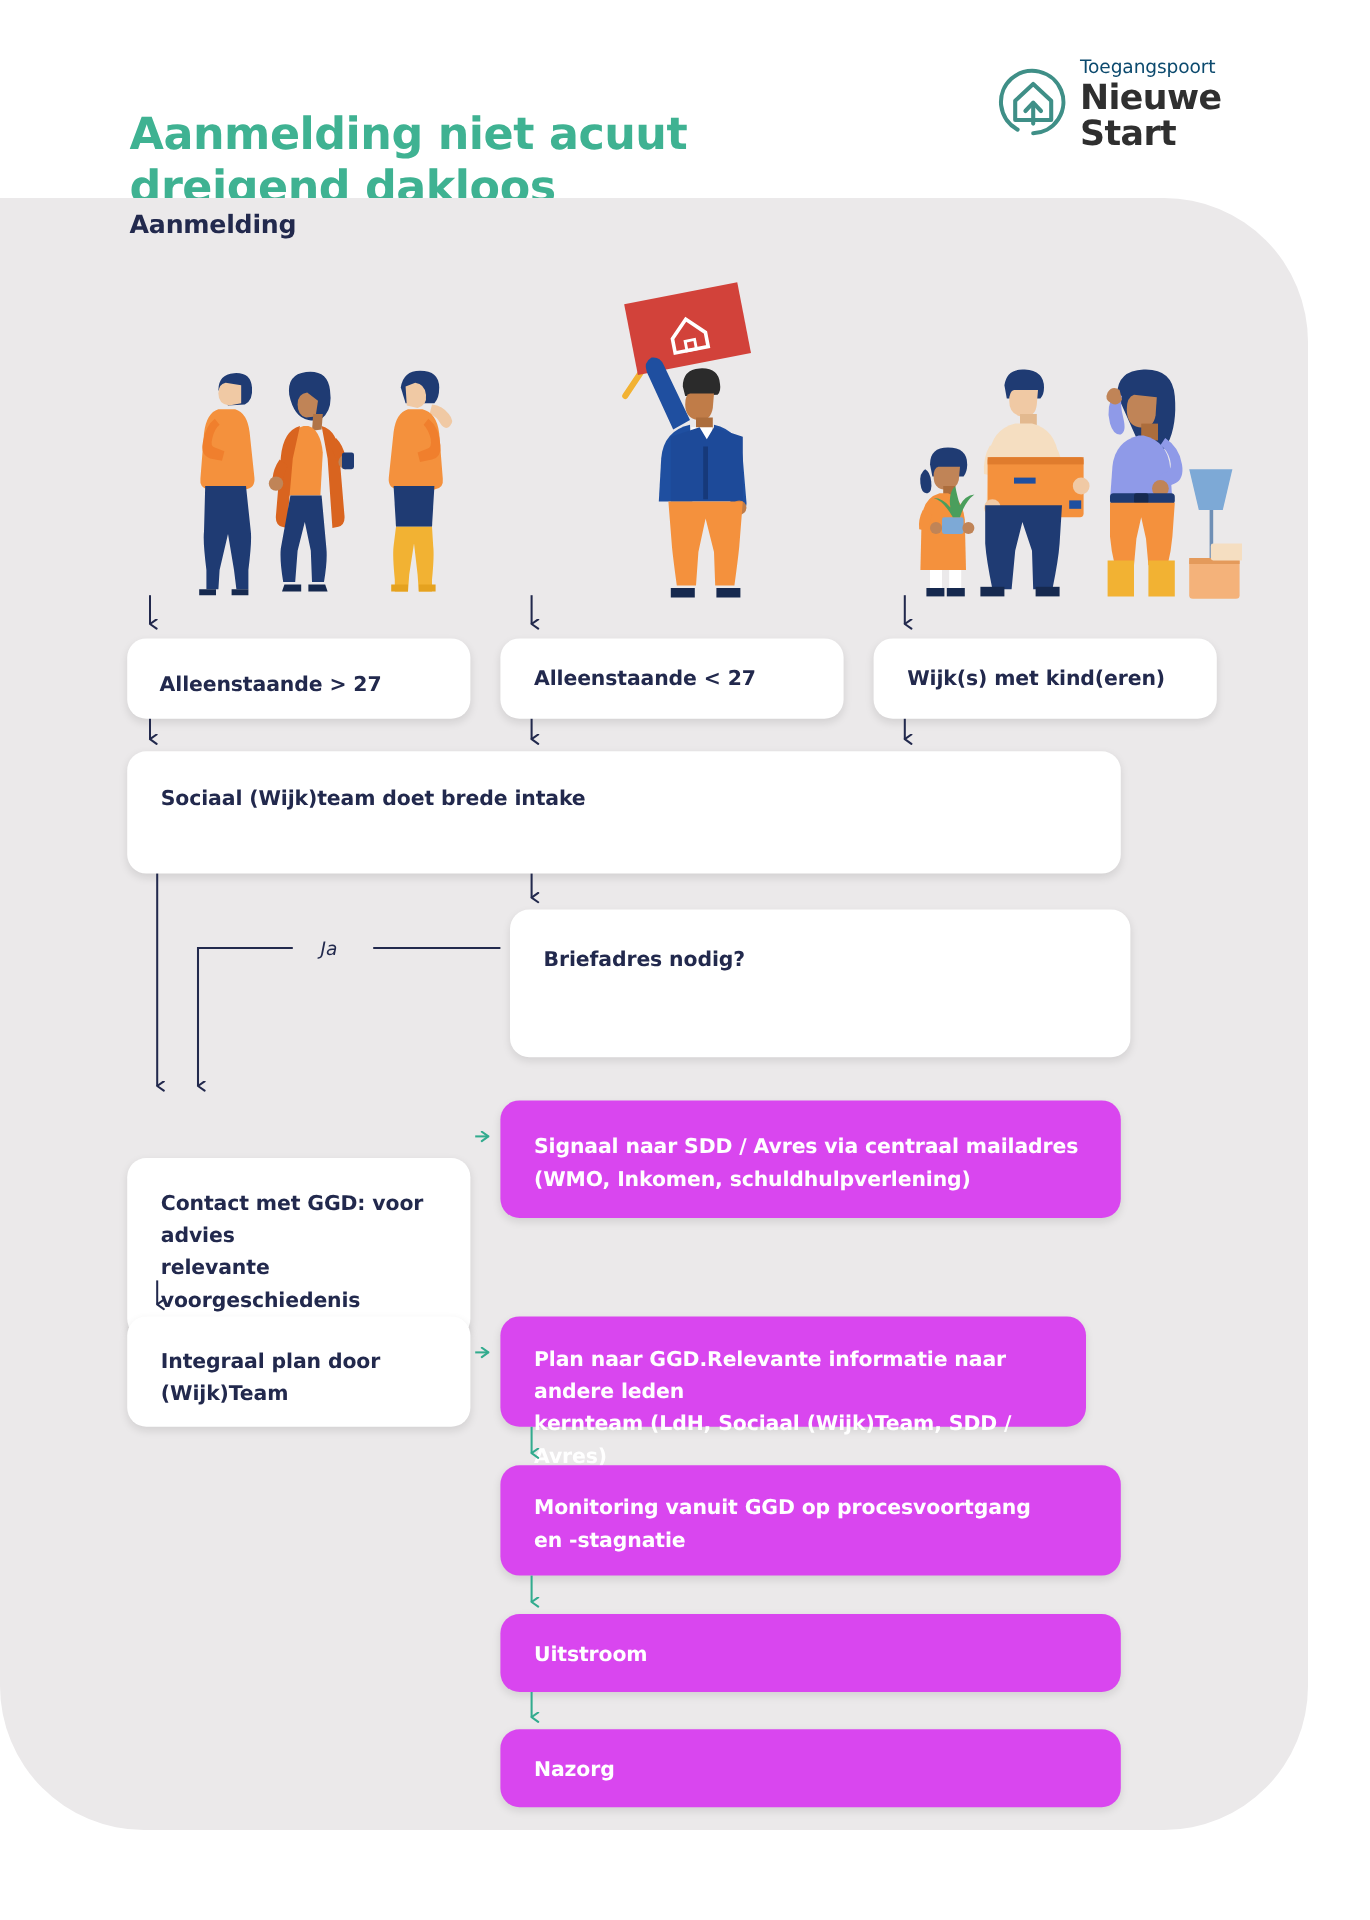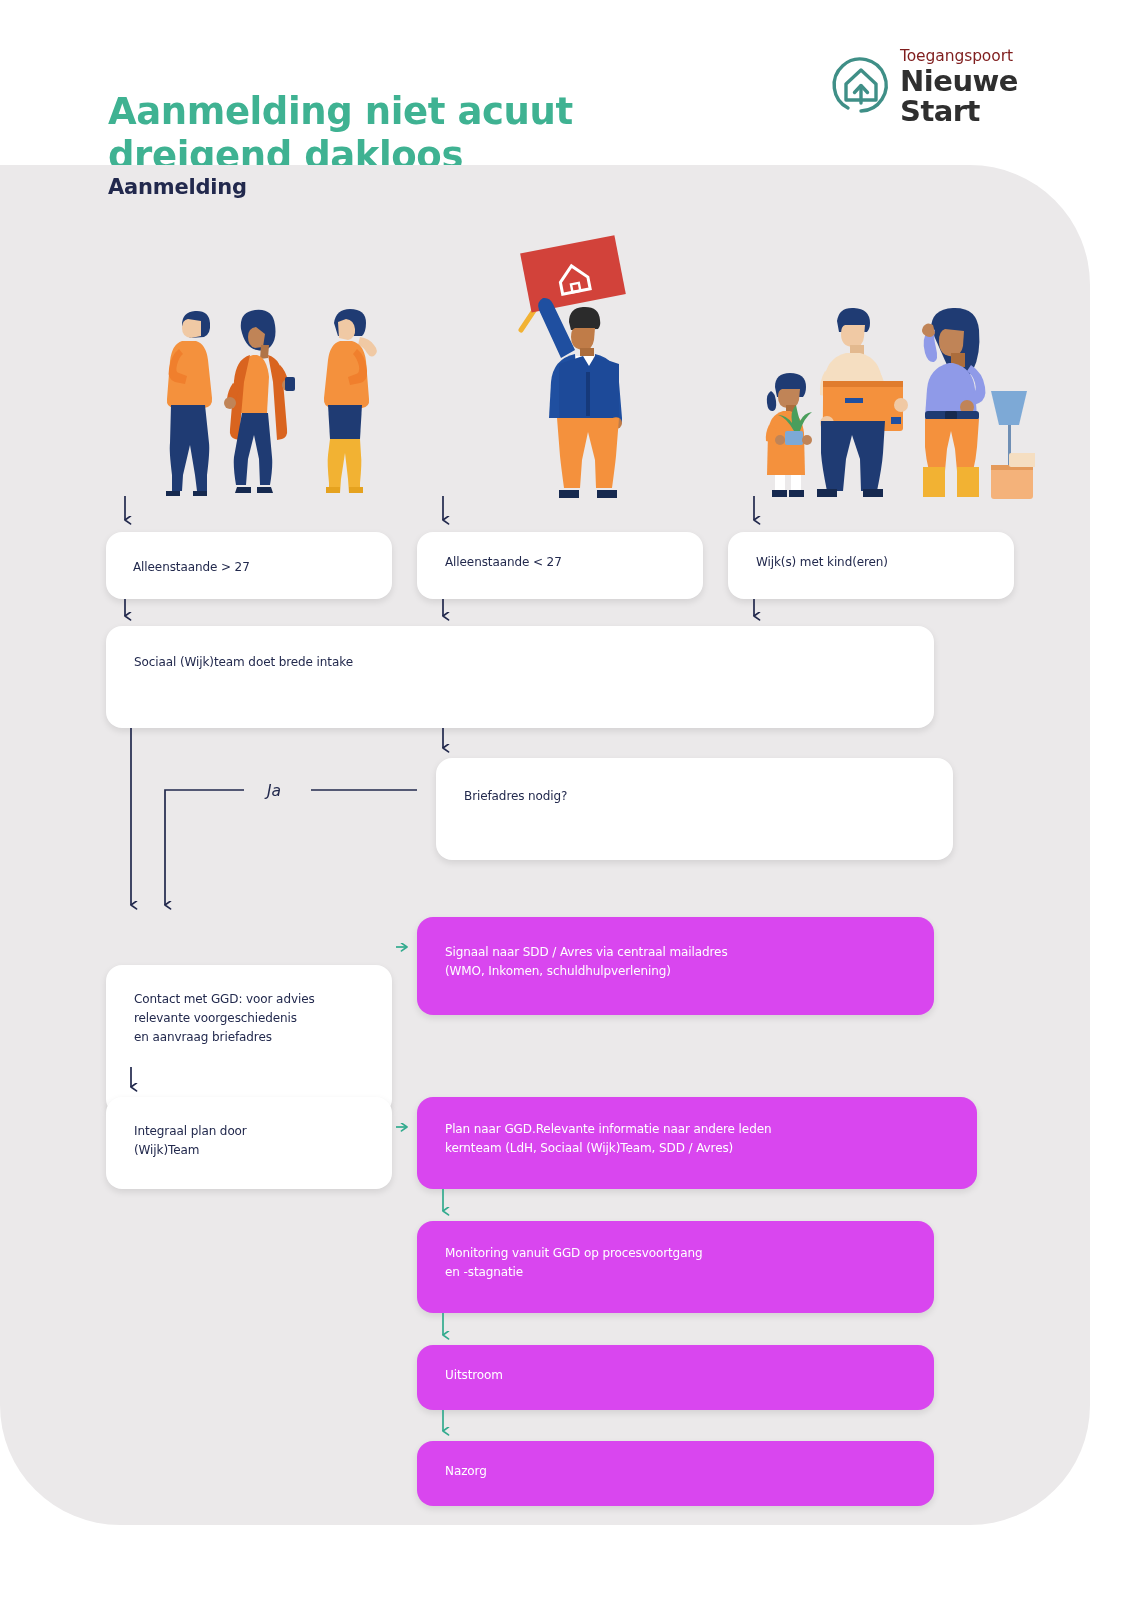--- a/index.html
+++ b/index.html
@@ -44,21 +44,21 @@
     left: 0; top: 3px;
     width: 66px; height: 66px;
   }
   #logo-text {
     position: absolute;
     left: 72px; top: 0px;
     width: 130px;
   }
   #logo-top {
     font-size: 15.5px;
-    color: #7f1d1d;
+    color: #0c4a6e;
     line-height: 1.1;
     letter-spacing: -0.1px;
   }
   #logo-main {
     font-size: 29px;
     font-weight: bold;
     color: #2f2f2f;
     line-height: 1.04;
     letter-spacing: -0.5px;
     margin-top: 1px;
@@ -98,24 +98,25 @@
     background: #ffffff;
     box-shadow: 0 3px 7px rgba(0,0,0,0.10);
     color: #22294d;
   }
   .node.green {
     background: #d946ef;
     box-shadow: 0 3px 7px rgba(0,0,0,0.10);
     color: #ffffff;
   }
   .node .txt {
-    font-size: 12px;
+    font-size: 17px;
     line-height: 1.58;
     white-space: pre-line;
     letter-spacing: -0.1px;
+    font-weight: bold;
   }
   .node.white .txt { color: #22294d; }
   .node.green .txt { color: #ffffff; }
 
   
   .pad-a { padding: 26px 22px 0 27px; }
 
   
   #connectors {
     position: absolute;
@@ -295,42 +296,42 @@
   <span class="txt">Alleenstaande &lt; 27</span>
 </div>
 <div class="node white" style="left:728px; top:532px; width:286px; height:67px; padding:21px 22px 0 28px;">
   <span class="txt">Wijk(s) met kind(eren)</span>
 </div>
 
 <div class="node white" style="left:106px; top:626px; width:828px; height:102px; padding:27px 22px 0 28px;">
   <span class="txt">Sociaal (Wijk)team doet brede intake</span>
 </div>
 
-<div class="node white" style="left:436px; top:758px; width:517px; height:102px; padding:29px 22px 0 28px;">
+<div class="node white" style="left:425px; top:758px; width:517px; height:123px; padding:29px 22px 0 28px;">
   <span class="txt">Briefadres nodig?</span>
 </div>
 
 <div id="ja-label">Ja</div>
 
 <div class="node white" style="left:106px; top:965px; width:286px; height:150px; padding:25px 20px 0 28px;">
   <span class="txt">Contact met GGD: voor advies
 relevante voorgeschiedenis
 en aanvraag briefadres</span>
 </div>
 
 <div class="node white" style="left:106px; top:1097px; width:286px; height:92px; padding:25px 20px 0 28px;">
   <span class="txt">Integraal plan door
 (Wijk)Team</span>
 </div>
 
 <div class="node green" style="left:417px; top:917px; width:517px; height:98px; padding:26px 22px 0 28px;">
   <span class="txt">Signaal naar SDD / Avres via centraal mailadres
 (WMO, Inkomen, schuldhulpverlening)</span>
 </div>
-<div class="node green" style="left:417px; top:1097px; width:560px; height:92px; padding:23px 22px 0 28px;">
+<div class="node green" style="left:417px; top:1097px; width:488px; height:92px; padding:23px 22px 0 28px;">
   <span class="txt">Plan naar GGD.Relevante informatie naar andere leden
 kernteam (LdH, Sociaal (Wijk)Team, SDD / Avres)</span>
 </div>
 <div class="node green" style="left:417px; top:1221px; width:517px; height:92px; padding:23px 22px 16px 28px;">
   <span class="txt">Monitoring vanuit GGD op procesvoortgang
 en -stagnatie</span>
 </div>
 <div class="node green" style="left:417px; top:1345px; width:517px; height:65px; padding:21px 22px 0 28px;">
   <span class="txt">Uitstroom</span>
 </div>

